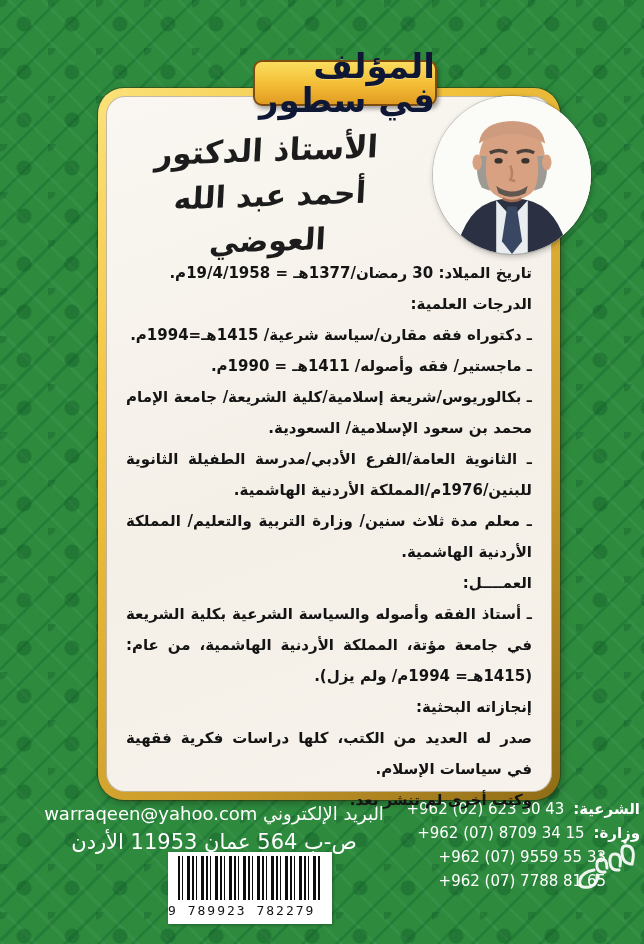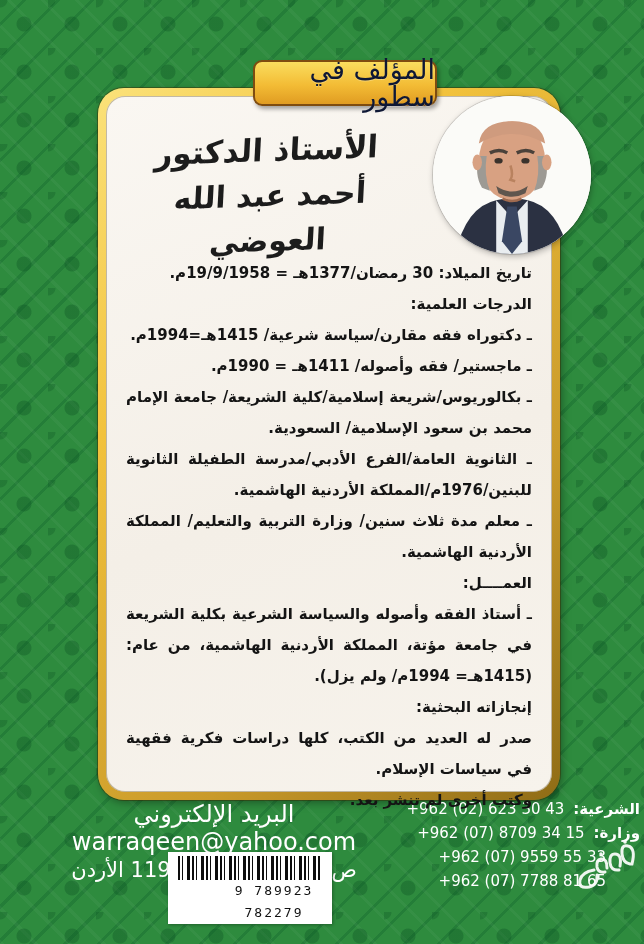--- a/index.html
+++ b/index.html
@@ -29,21 +29,21 @@
   }
   
   .banner{
     position:absolute;left:253px;top:60px;width:184px;height:46px;z-index:6;
     background:linear-gradient(180deg,#fadd5e 0%,#f3bc35 55%,#e09c22 100%);
     border:2px solid #7e4c10;border-radius:9px;box-sizing:border-box;
     display:flex;align-items:center;justify-content:center;
     box-shadow:2px 3px 4px rgba(0,0,0,0.35);
   }
   .banner-title{
-    font-size:27px;font-weight:normal;color:#0e1734;direction:rtl;line-height:1;
+    font-size:34px;font-weight:bold;color:#0e1734;direction:rtl;line-height:1;
     text-shadow:0 1px 0 rgba(255,255,255,0.25);
   }
   
   .photo{
     position:absolute;left:433px;top:96px;width:158px;height:158px;z-index:7;
     border-radius:50%;background:#fdfdfb;overflow:hidden;
     box-shadow:0 0 0 1px rgba(0,0,0,0.12), 1px 2px 6px rgba(0,0,0,0.3);
   }
   .photo svg{display:block;width:100%;height:100%;}
   
@@ -61,21 +61,21 @@
   }
   .bio p{
     margin:0;padding:0 14px;font-size:15px;font-weight:bold;line-height:31px;
   }
   .num{direction:ltr;unicode-bidi:isolate;}
   
   .footer-left{
     position:absolute;left:38px;top:800px;width:352px;direction:rtl;text-align:center;
     color:#ffffff;z-index:3;
   }
-  .footer-left .email-line{font-size:24px;line-height:28px;}
+  .footer-left .email-line{font-size:18px;line-height:28px;}
   .footer-left .pobox-line{font-size:21px;line-height:28px;}
   .phones{
     position:absolute;left:388px;top:797px;width:252px;direction:rtl;color:#fff;z-index:3;
   }
   .phone-row{font-size:15px;line-height:24px;white-space:nowrap;}
   .phone-row .phone-label{font-weight:bold;margin-left:4px;}
   .phone-row.no-label{padding-right:34px;}
   
   .barcode{
     position:absolute;left:168px;top:852px;width:164px;height:72px;background:#ffffff;
@@ -83,21 +83,21 @@
     box-shadow:1px 1px 3px rgba(0,0,0,0.3);
   }
   .bars{
     margin:4px 10px 0 10px;height:44px;
     background-image:
       repeating-linear-gradient(90deg,#0d0d0d 0 2px,#ffffff 2px 4px,#0d0d0d 4px 5px,#ffffff 5px 9px,#0d0d0d 9px 12px,#ffffff 12px 14px),
       repeating-linear-gradient(90deg,rgba(13,13,13,0) 0 6px,rgba(13,13,13,0.9) 6px 7px,rgba(13,13,13,0) 7px 17px);
   }
   .barcode-digits{
     font-family:"DejaVu Sans Mono",monospace;font-size:13px;color:#111;
-    text-align:center;letter-spacing:2px;line-height:22px;padding-left:48px;
+    text-align:left;letter-spacing:2px;line-height:22px;
   }
   .publisher-logo{position:absolute;left:574px;top:836px;width:66px;height:66px;z-index:3;opacity:.92;}
 </style>
 </head>
 <body>
 
 <div class="page">
 
   <div class="banner">
     <span class="banner-title">المؤلف في سطور</span>
@@ -128,21 +128,21 @@
       <path d="M44 65 q6 3 12 0" stroke="#a06b50" stroke-width="1.6" fill="none"></path>
     </svg>
   </div>
 
   <div class="author-name-block">
     <div class="honorific">الأستاذ الدكتور</div>
     <div class="author-name">أحمد عبد الله العوضي</div>
   </div>
 
   <div class="bio">
-    <p>تاريخ الميلاد: 30 رمضان/1377هـ = 19/9/1958م.</p>
+    <p>تاريخ الميلاد: 30 رمضان/1377هـ = 19/4/1958م.</p>
     <p>الدرجات العلمية:</p>
     <p>ـ دكتوراه فقه مقارن/سياسة شرعية/ 1415هـ=1994م.</p>
     <p>ـ ماجستير/ فقه وأصوله/ 1411هـ = 1990م.</p>
     <p>ـ بكالوريوس/شريعة إسلامية/كلية الشريعة/ جامعة الإمام محمد بن سعود الإسلامية/ السعودية.</p>
     <p>ـ الثانوية العامة/الفرع الأدبي/مدرسة الطفيلة الثانوية للبنين/1976م/المملكة الأردنية الهاشمية.</p>
     <p>ـ معلم مدة ثلاث سنين/ وزارة التربية والتعليم/ المملكة الأردنية الهاشمية.</p>
     <p>العمــــل:</p>
     <p>ـ أستاذ الفقه وأصوله والسياسة الشرعية بكلية الشريعة في جامعة مؤتة، المملكة الأردنية الهاشمية، من عام: (1415هـ= 1994م/ ولم يزل).</p>
     <p>إنجازاته البحثية:</p>
     <p>صدر له العديد من الكتب، كلها دراسات فكرية فقهية في سياسات الإسلام.</p>

